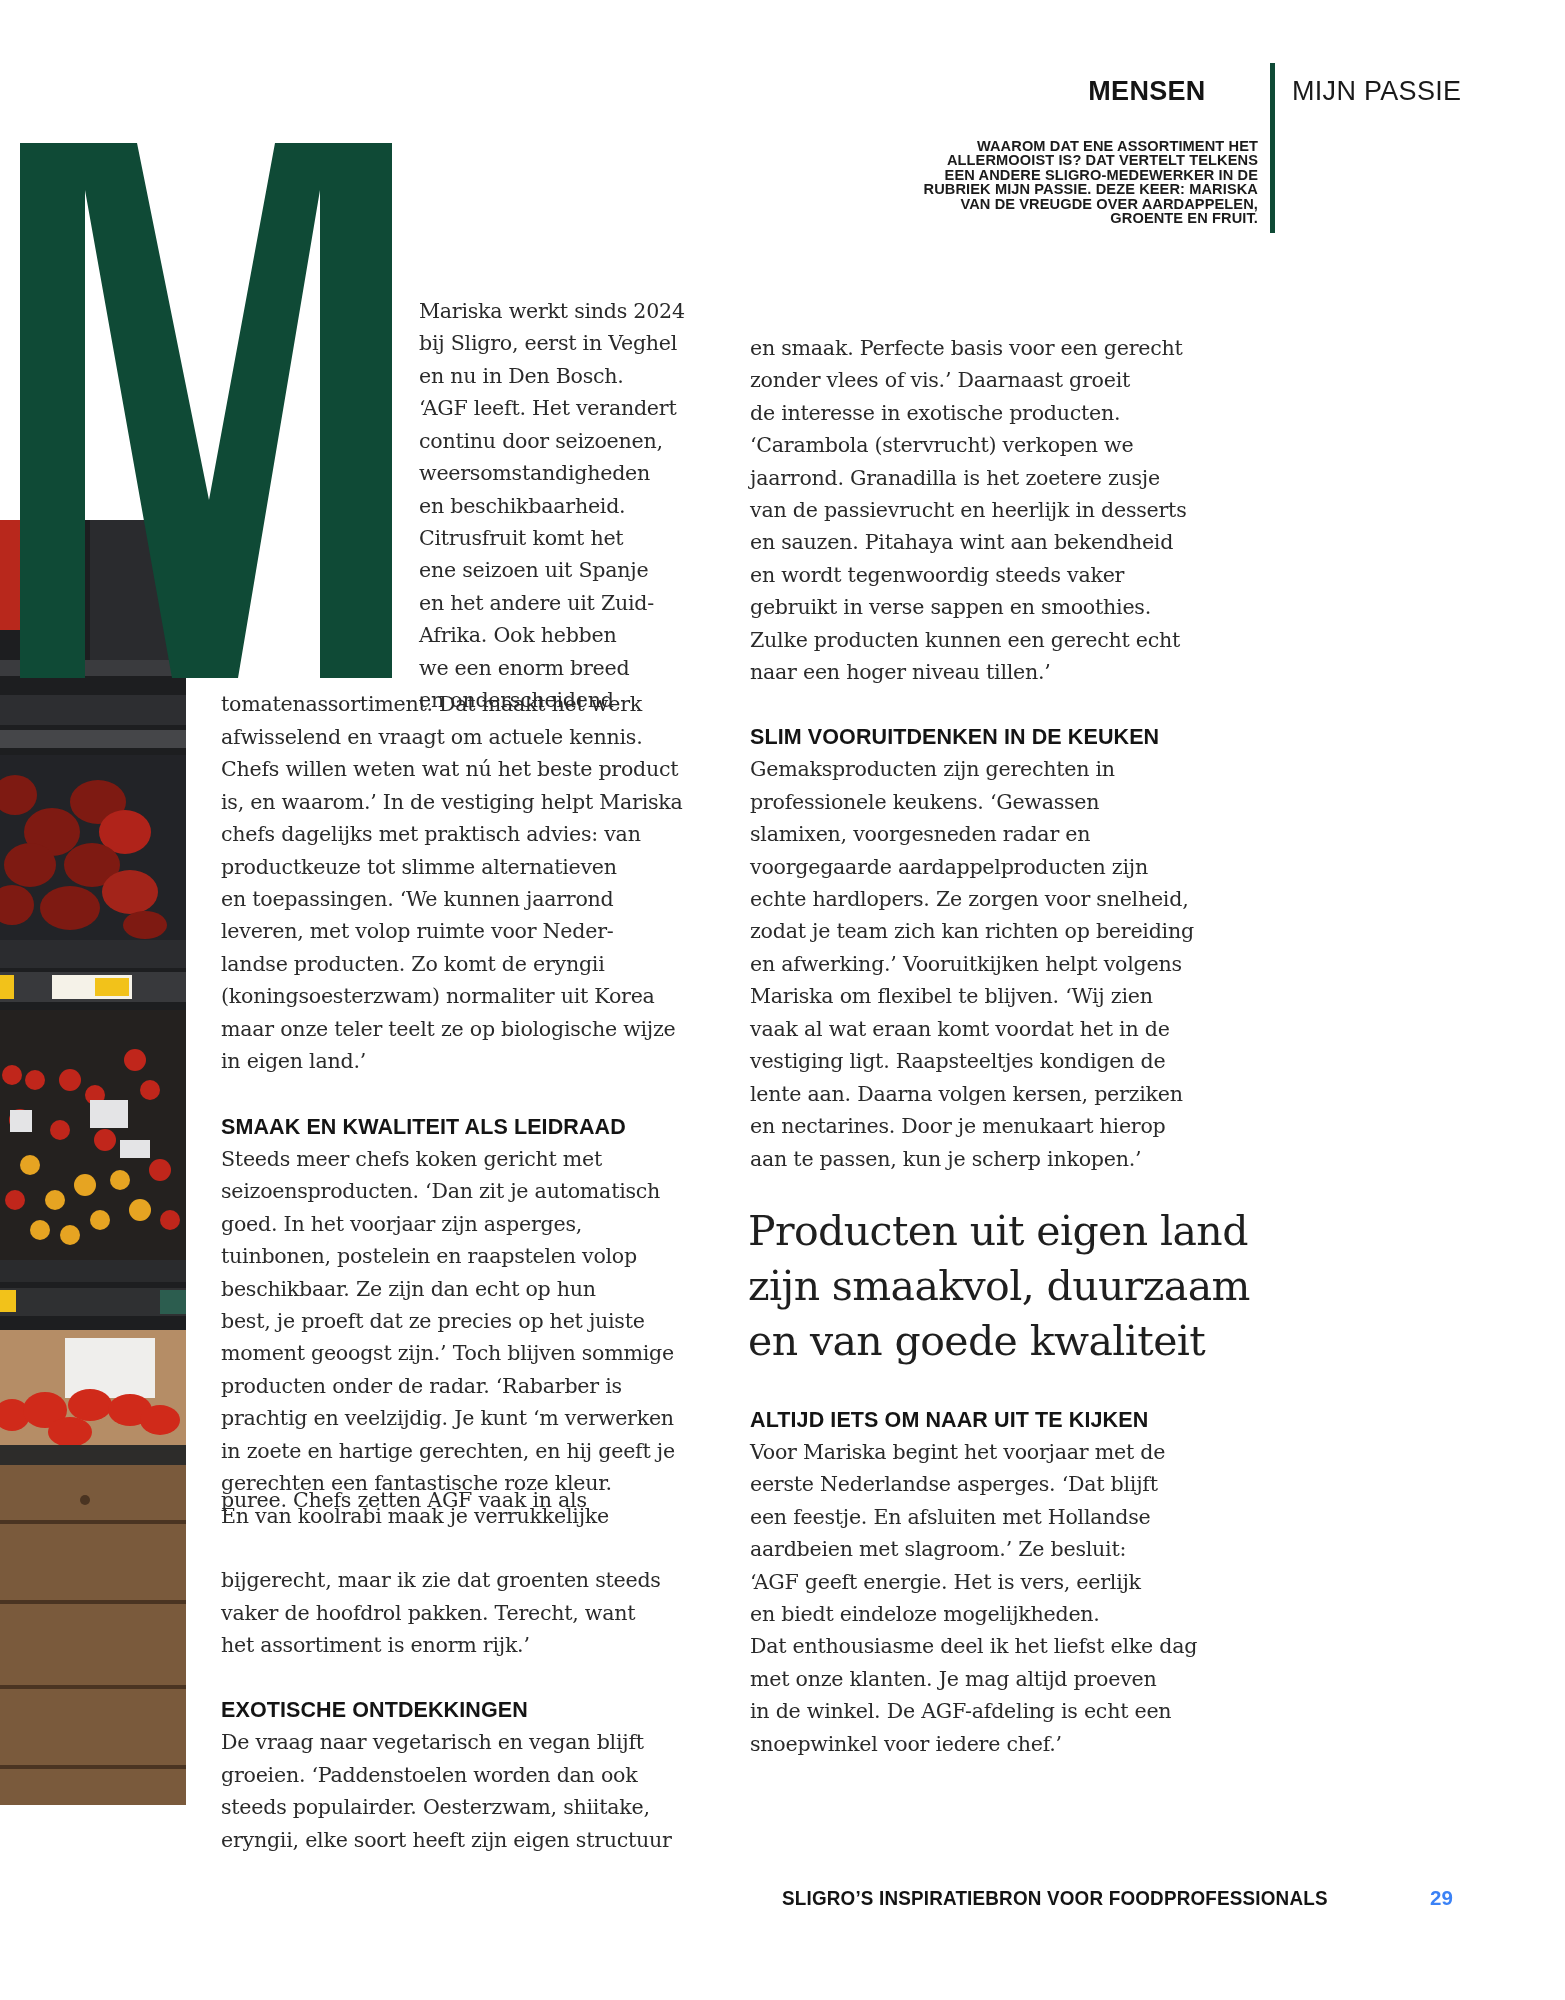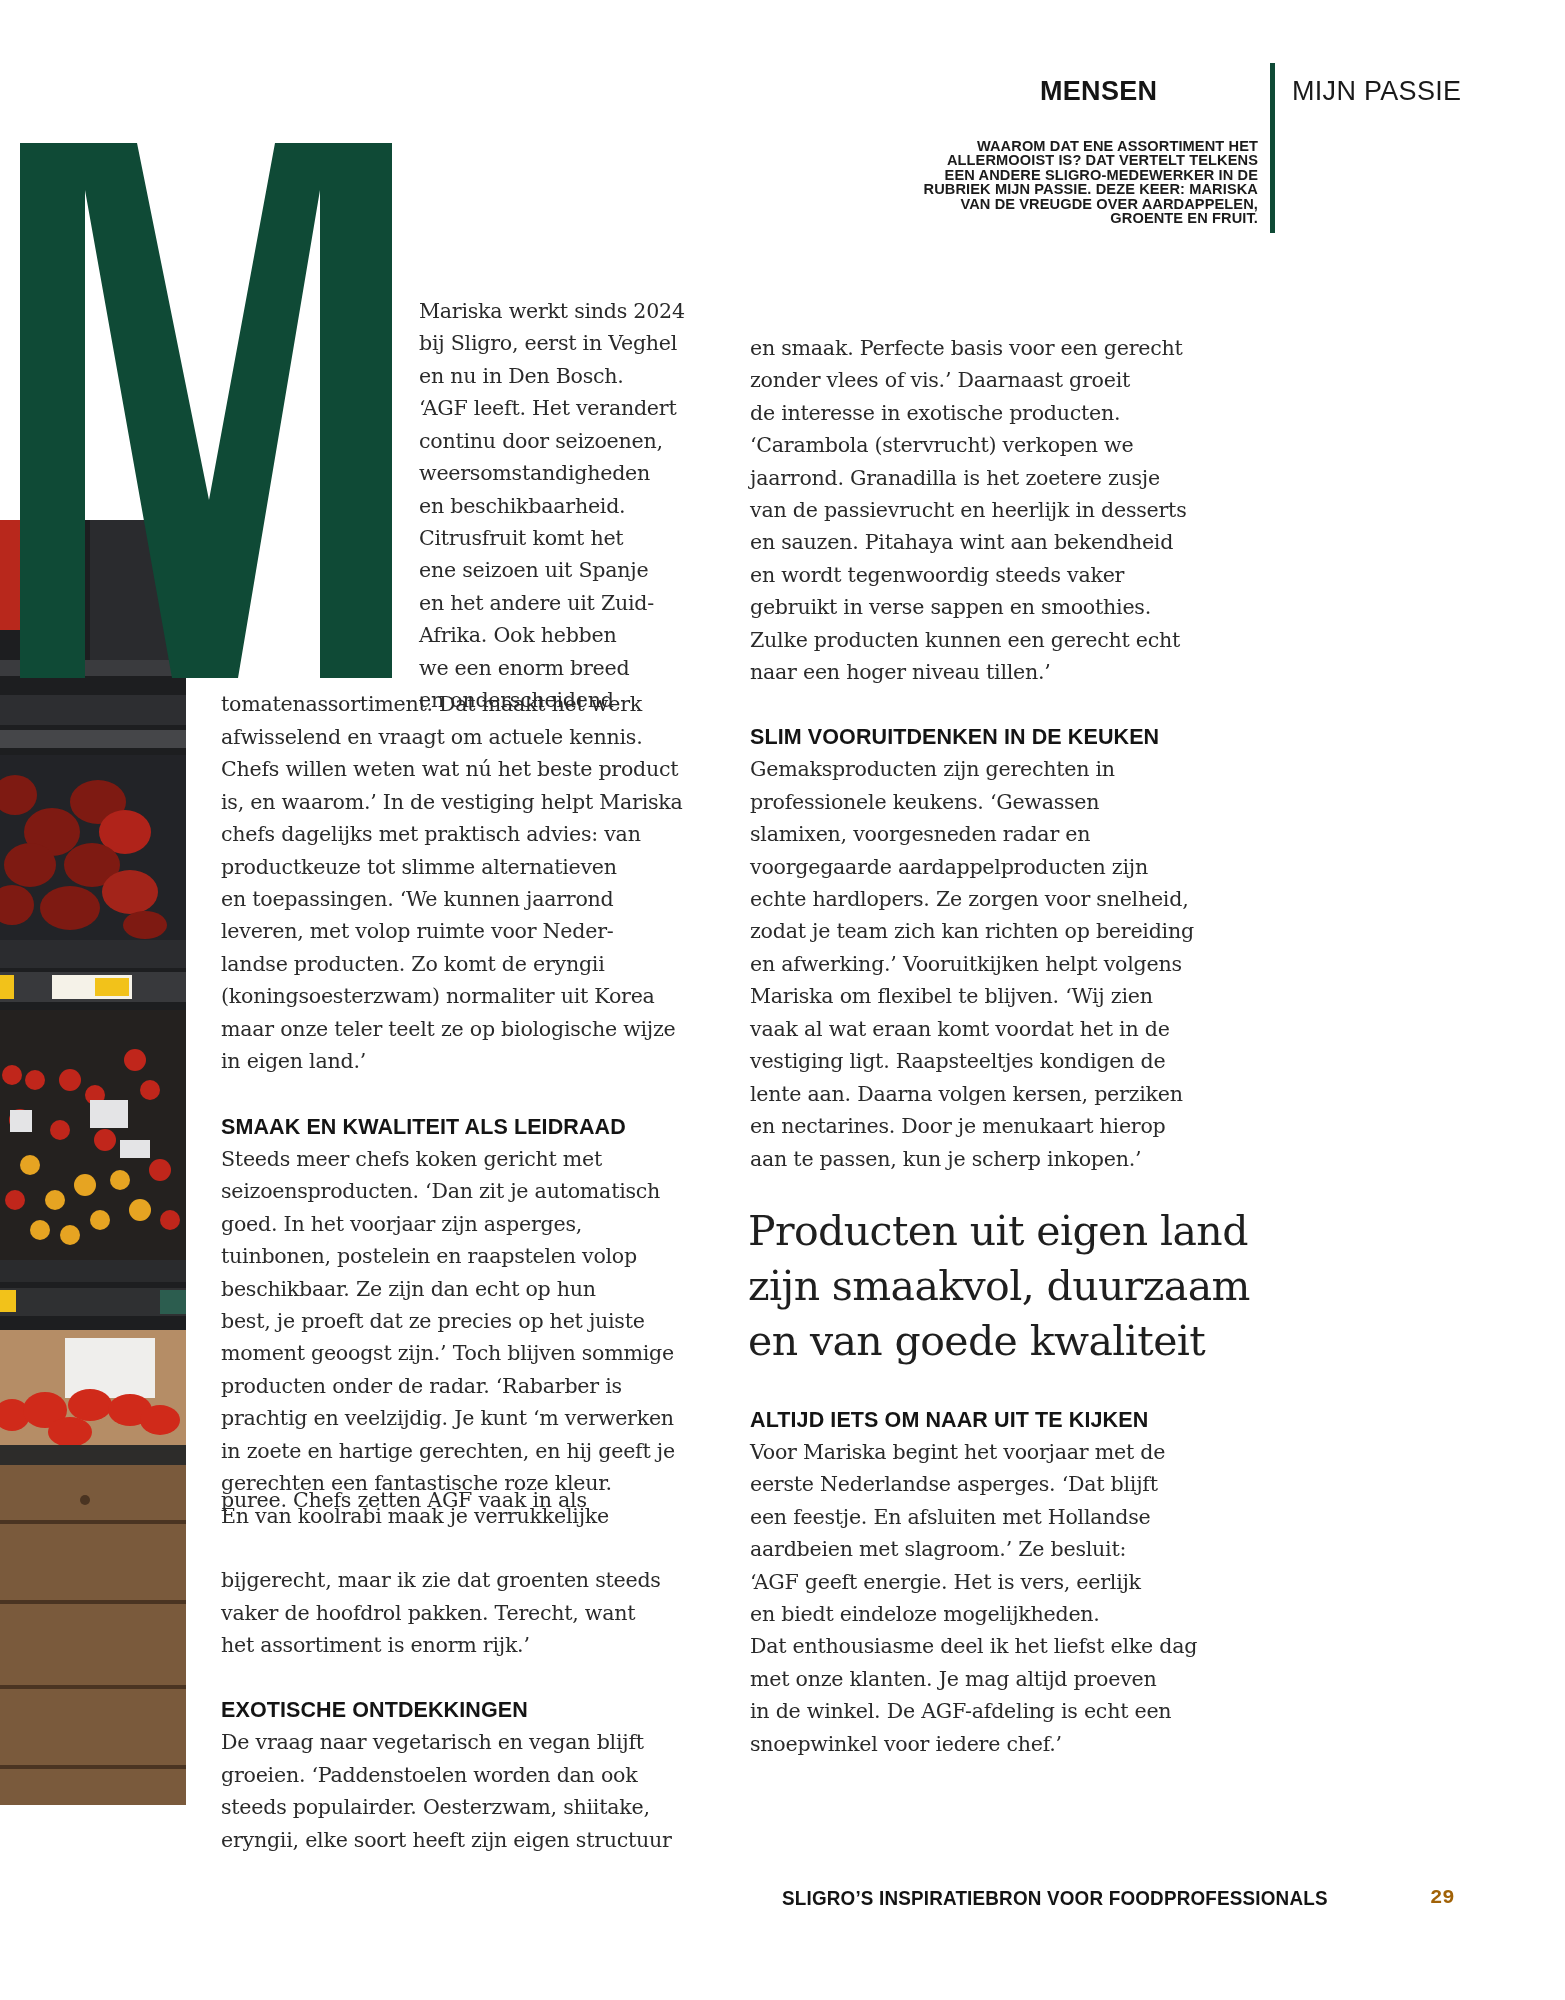--- a/index.html
+++ b/index.html
@@ -1,33 +1,33 @@
 <!DOCTYPE html>
 <html><head>
 <meta charset="utf-8">
 <style>
   html, body { margin:0; padding:0; }
   body { width:1565px; height:2000px; background:#ffffff; position:relative; overflow:hidden; color:#1e1e1e; }
   .abs { position:absolute; }
   .sans { font-family:"Liberation Sans", sans-serif; }
   .serif { font-family:"DejaVu Serif", serif; }
-  .kicker-bold { left:1040px; top:76px; width:214px; text-align:left; font-weight:bold; font-size:27px; letter-spacing:0.3px; color:#151515; }
+  .kicker-bold { left:1040px; top:76px; width:214px; text-align:center; font-weight:bold; font-size:27px; letter-spacing:0.3px; color:#151515; }
   .kicker-light { left:1292px; top:76px; font-size:27px; color:#1a1a1a; letter-spacing:0.3px; }
   .vbar { left:1270px; top:63px; width:5px; height:170px; background:#0f4a36; }
   .intro { left:880px; top:139px; width:378px; text-align:right; font-size:14.6px; font-weight:bold; line-height:14.4px; letter-spacing:0.1px; color:#1b1b1b; text-transform:uppercase; }
   .photo { left:0; top:520px; width:186px; height:1285px; overflow:hidden; background:#1c1d1f; }
   .dropcap { left:20px; top:143px; width:372px; height:535px; }
   .body-line { font-size:20.6px; line-height:32.4px; height:32.4px; white-space:nowrap; color:#2a2a2a; letter-spacing:-0.25px; }
   .col1 { left:221px; }
   .col1-top { left:419px;margin-top:28px; }
   .col2 { left:750px; }
   .h { font-family:"Liberation Sans", sans-serif; font-weight:bold; font-size:21.5px; line-height:32px; white-space:nowrap; color:#141414; letter-spacing:0.1px; }
   .quote { left:748px; font-size:41px; line-height:55px; white-space:nowrap; color:#1f1f1f; letter-spacing:-0.6px; }
   .footer { left:782px; top:1886px; font-size:20.5px; font-weight:bold; color:#141414; letter-spacing:0.2px; transform:scaleX(0.92); transform-origin:left center; white-space:nowrap; }
-  .pagenum { left:1430px; top:1886px; font-size:20.5px; font-weight:bold; color:#a16207;font-family:Liberation Mono, monospace; }
+  .pagenum { left:1430px; top:1886px; font-size:20.5px; font-weight:bold; color:#3b82f6; }
 </style>
 </head>
 <body>
 
 <div class="abs sans kicker-bold">MENSEN</div>
 <div class="abs vbar"></div>
 <div class="abs sans kicker-light">MIJN PASSIE</div>
 
 <div class="abs sans intro">
   <div>WAAROM DAT ENE ASSORTIMENT HET</div>

